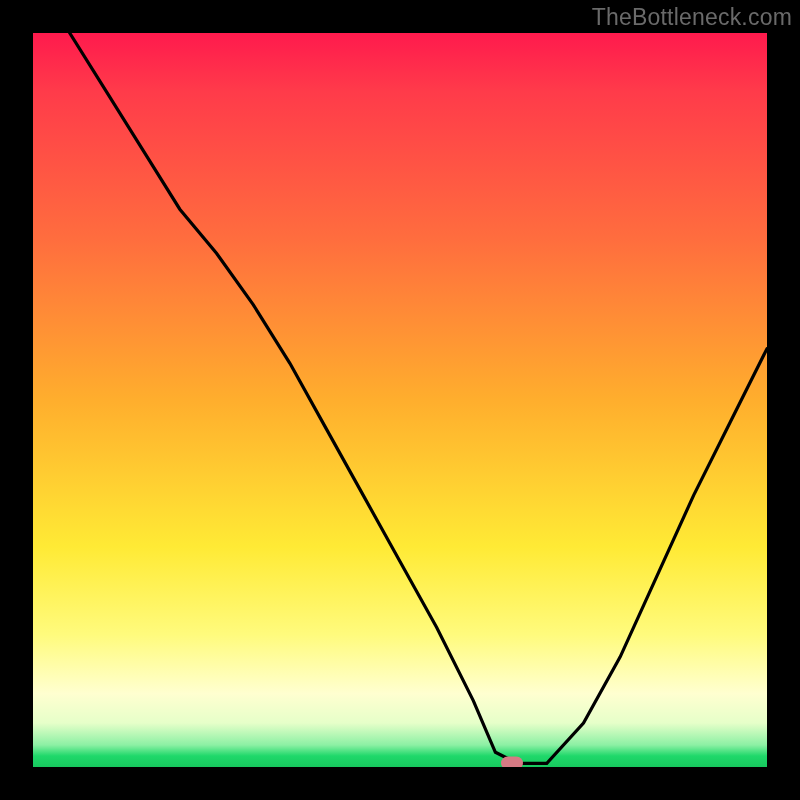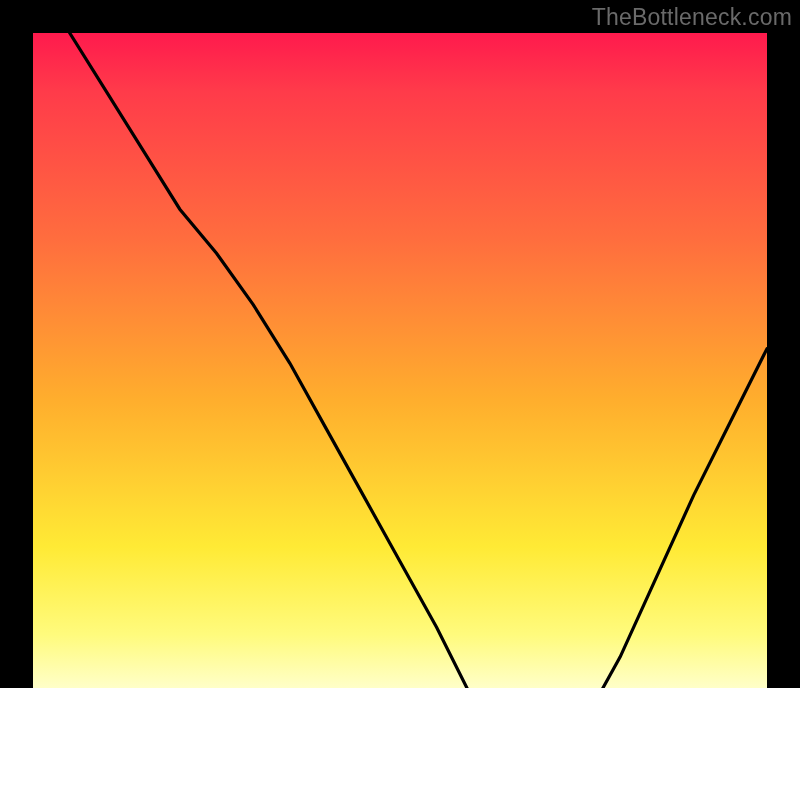--- a/index.html
+++ b/index.html
@@ -4,21 +4,21 @@
 <style>
   body {
     margin: 0;
     padding: 0;
     background: #fff;
     font-family: Arial, Helvetica, sans-serif;
   }
   .chart-container {
     position: relative;
     width: 800px;
-    height: 688px;
+    height: 800px;
     background: #000;
   }
   .plot-area {
     position: absolute;
     left: 33px;
     top: 33px;
     width: 734px;
     height: 734px;
     overflow: hidden;
   }

